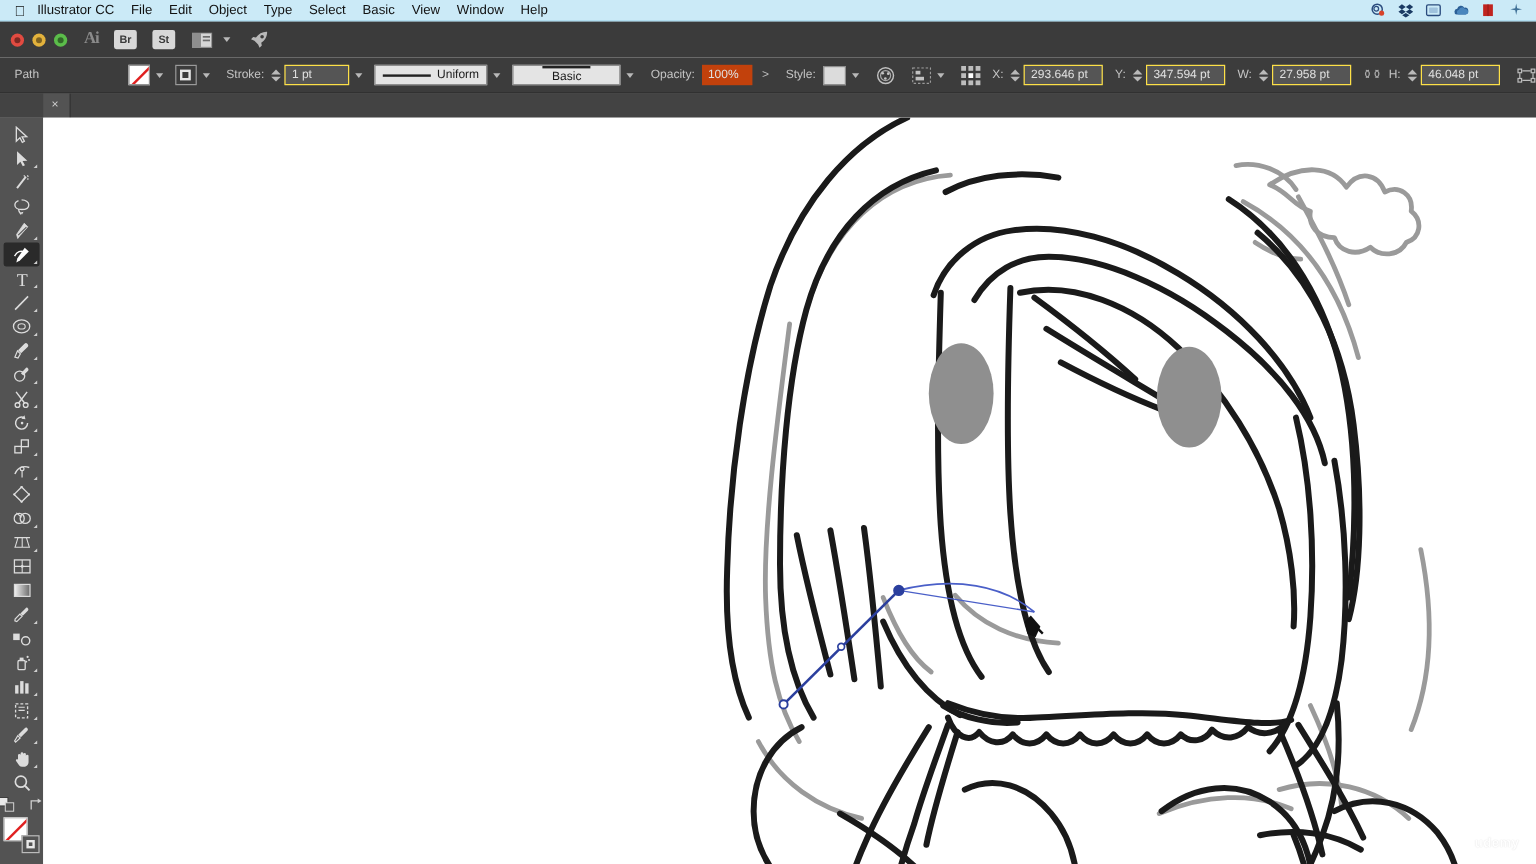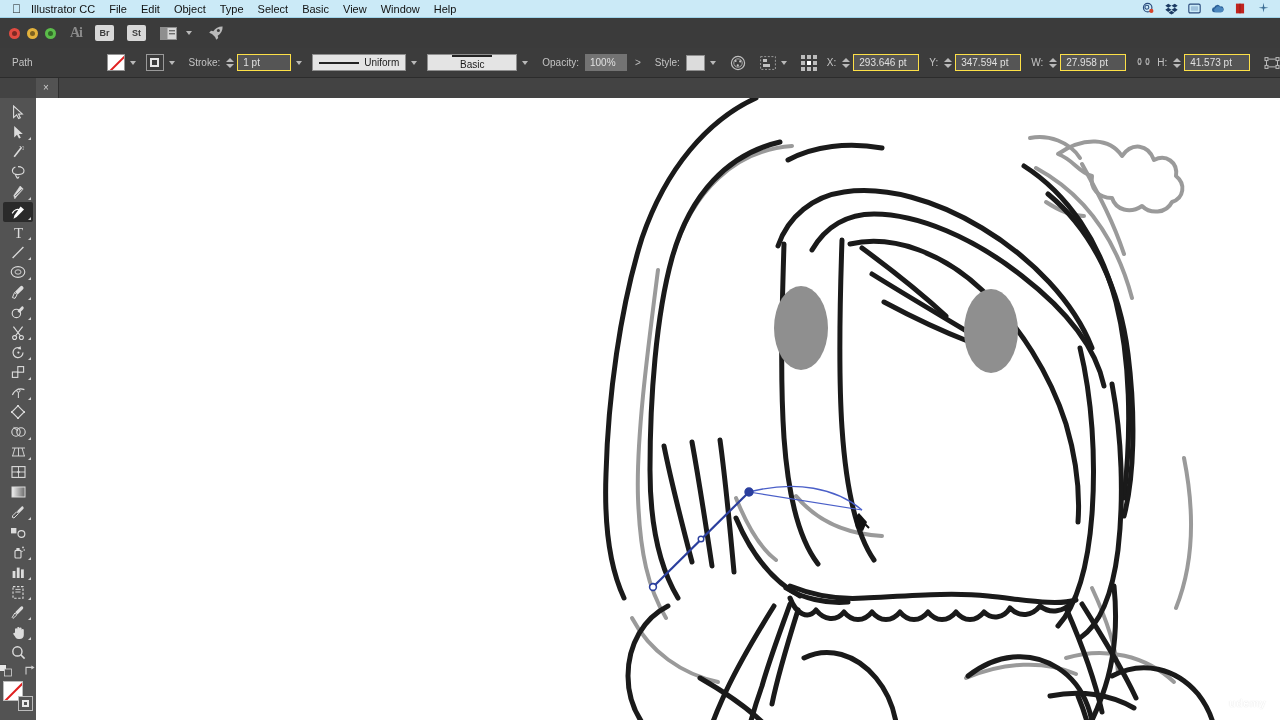--- a/index.html
+++ b/index.html
@@ -308,21 +308,21 @@
 
     <span class="cb-sec gap10">
       <span class="profile-box brush-box">
         <span class="line"></span>
         <span>Basic</span>
       </span>
       <span class="caret"></span>
     </span>
 
     <span class="lbl gap14">Opacity:</span>
-    <span class="field w54 gap6" style="background:#737373;border:none;">100%</span>
+    <span class="field w54 gap6" style="background:#c2410c;border:none;">100%</span>
     <span class="arrow-more">&gt;</span>
 
     <span class="lbl gap14">Style:</span>
     <span class="cb-sec gap6">
       <span class="swatch-style"></span>
       <span class="caret"></span>
     </span>
 
     <span class="ico-btn gap14">
       <svg width="16" height="16" viewBox="0 0 16 16">
@@ -388,21 +388,21 @@
         <path d="M11.5 2.2 a2.6 2.6 0 0 1 0 6.6 M14.5 2.2 a2.6 2.6 0 0 0 0 6.6" fill="none" stroke="#bdbdbd" stroke-width="1.2"></path>
       </svg>
     </span>
 
     <span class="lbl gap6">H:</span>
     <span class="cb-sec gap6">
       <span class="stepper">
           <i class="up"></i>
           <i class="dn"></i>
         </span>
-      <span class="field w66">41.573 pt</span>
+      <span class="field w66">46.048 pt</span>
     </span>
 
     <span class="ico-btn gap14">
       <svg width="16" height="14" viewBox="0 0 16 14">
         <rect x="1" y="1.6" width="3" height="3" fill="none" stroke="#bdbdbd" stroke-width="1"></rect>
         <rect x="12" y="1.6" width="3" height="3" fill="none" stroke="#bdbdbd" stroke-width="1"></rect>
         <rect x="1" y="9.4" width="3" height="3" fill="none" stroke="#bdbdbd" stroke-width="1"></rect>
         <rect x="12" y="9.4" width="3" height="3" fill="none" stroke="#bdbdbd" stroke-width="1"></rect>
         <path d="M4.6 3.1 H11.6 M4.6 10.9 H11.6 M2.5 5.1 V9 M13.5 5.1 V9" stroke="#bdbdbd" stroke-width="1"></path>
       </svg>

